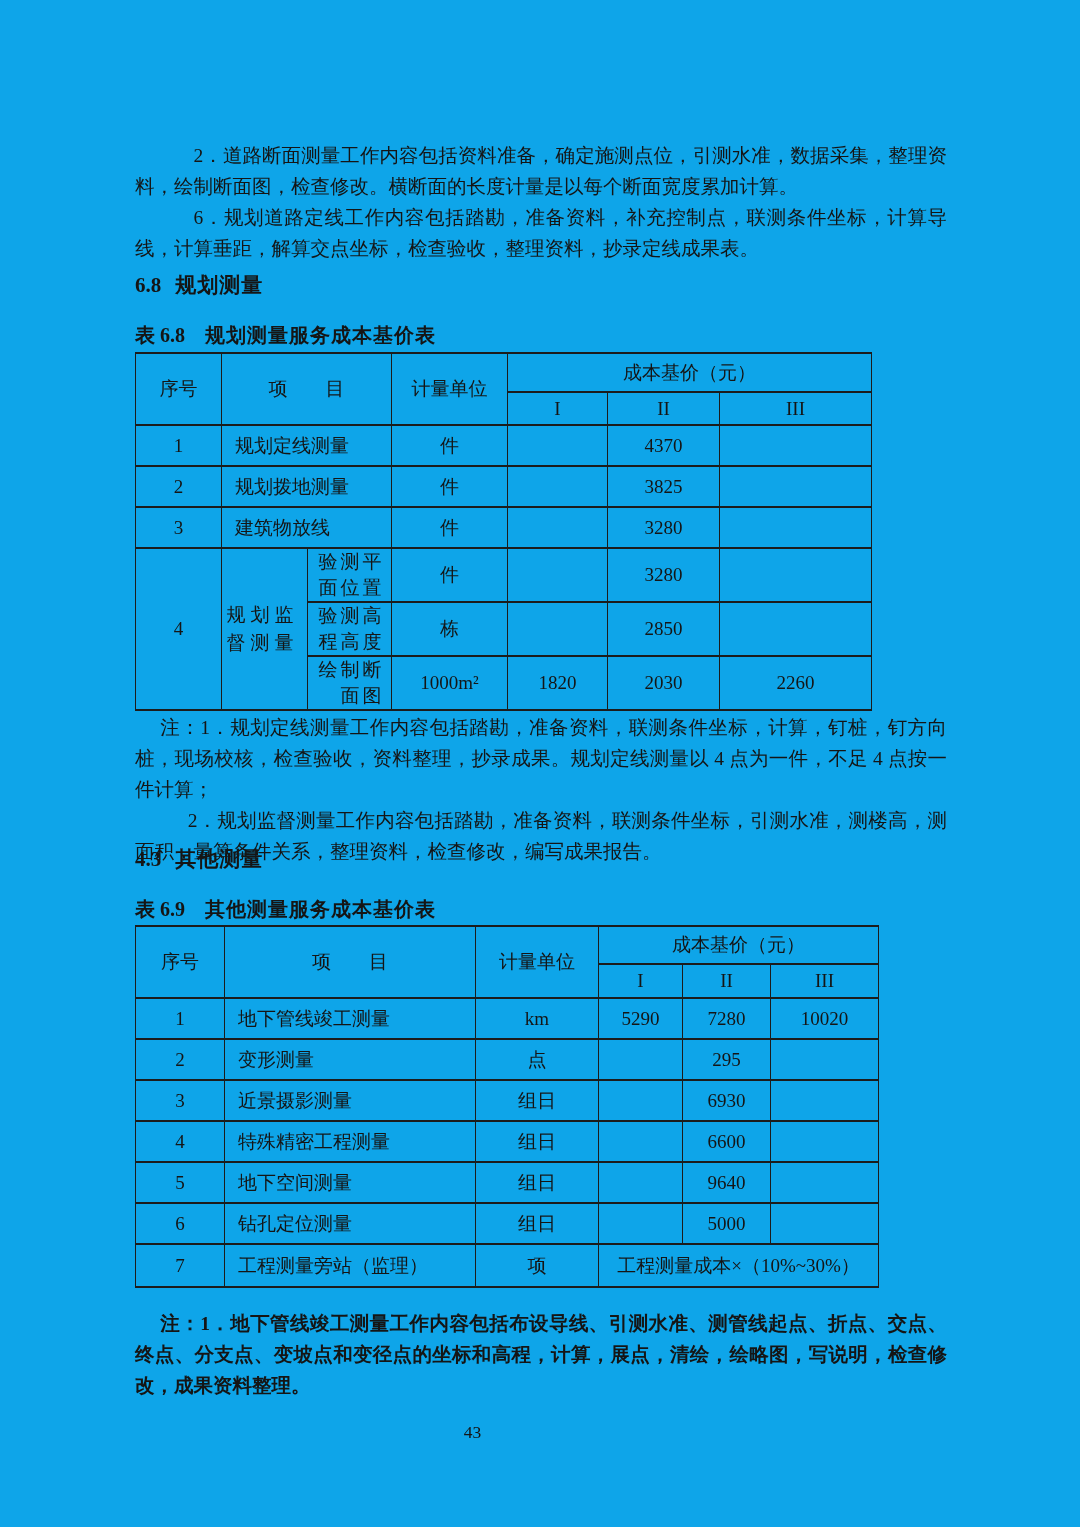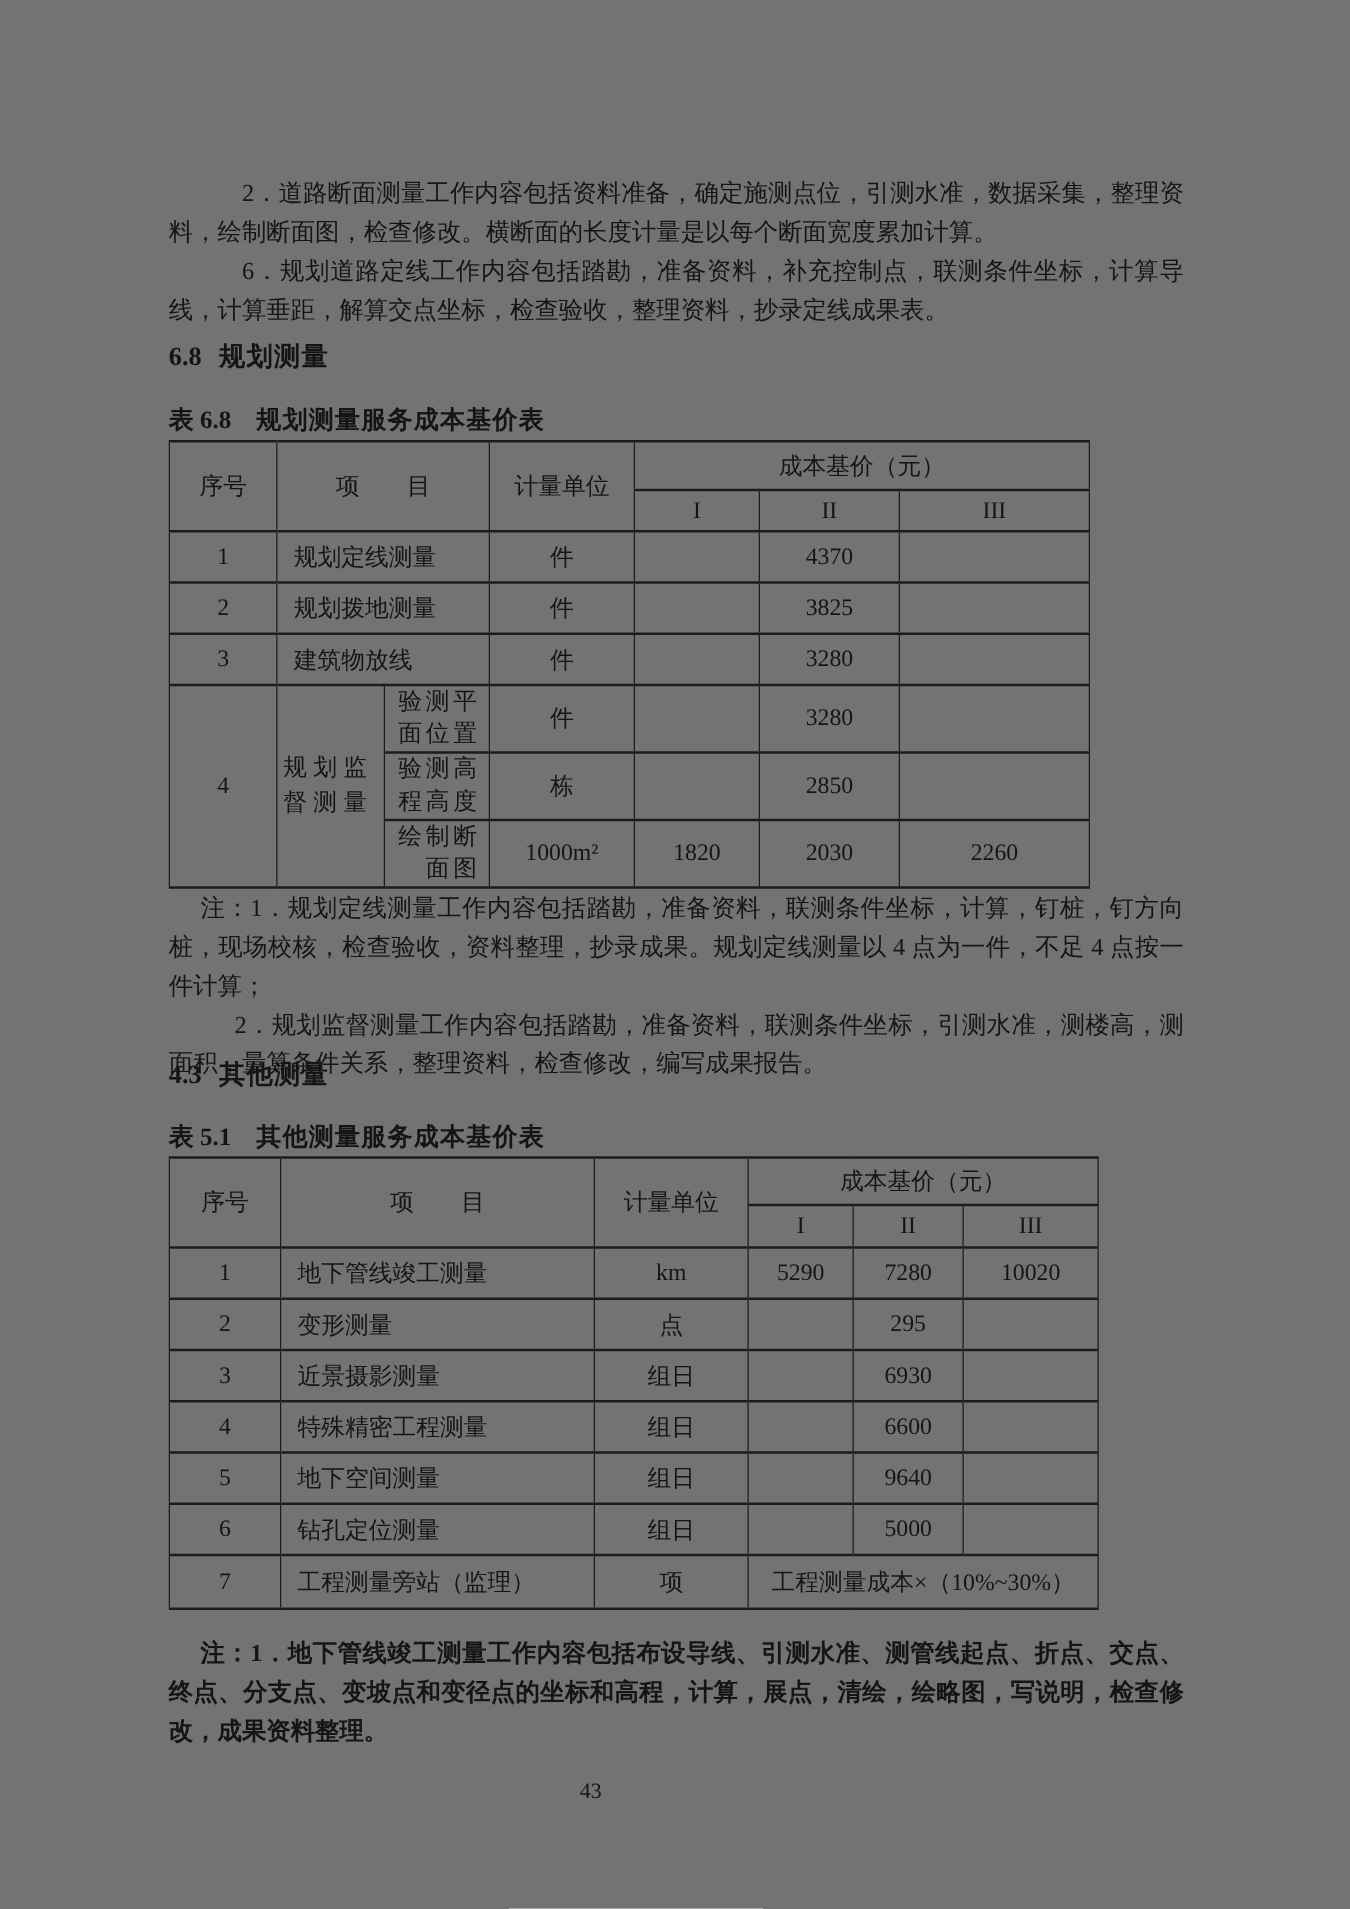--- a/index.html
+++ b/index.html
@@ -1,17 +1,17 @@
 <!DOCTYPE html>
 <html lang="zh"><head>
 <meta charset="utf-8">
 <style>
   html,body { margin:0; padding:0; background:#ffffff; }
   .page {
-    position:relative; width:1080px; height:1527px; background:#737373;
+    position:relative; width:1080px; height:1527px; background:#0ea5e9;
     color:#151515; font-family:"Liberation Serif","DejaVu Serif",serif;
     overflow:hidden;
   }
   .content { position:absolute; left:135px; width:812px; }
   .para { font-size:19.5px; line-height:31px; text-align:justify; }
   .indent3 { text-indent:3em; }
   .intro { top:140px; }
   .sec-heading { font-size:21px; font-weight:bold; letter-spacing:1px; }
   .sec-heading .num { margin-right:14px; letter-spacing:0; }
   .h68 { top:271px; }
@@ -143,21 +143,21 @@
   <div class="content notes68" style="position:absolute;">
     <p class="para note-first" style="margin:0;">注：1．规划定线测量工作内容包括踏勘，准备资料，联测条件坐标，计算，钉桩，钉方向桩，现场校核，检查验收，资料整理，抄录成果。规划定线测量以 4 点为一件，不足 4 点按一件计算；</p>
     <p class="para note-second" style="margin:0;">2．规划监督测量工作内容包括踏勘，准备资料，联测条件坐标，引测水准，测楼高，测面积，量算条件关系，整理资料，检查修改，编写成果报告。</p>
   </div>
 
   <div class="content sec-heading h69" style="position:absolute;">
     <span class="num">4.3</span><span>其他测量</span>
   </div>
 
   <div class="content tbl-caption cap69" style="position:absolute;">
-    <span class="cap-label">表 5.1</span><span>其他测量服务成本基价表</span>
+    <span class="cap-label">表 6.9</span><span>其他测量服务成本基价表</span>
   </div>
 
   <div class="content tbl-wrap69" style="position:absolute;">
     <table class="t69">
       <colgroup>
         <col style="width:89px">
           <col style="width:251px">
           <col style="width:123px">
         <col style="width:84px">
           <col style="width:88px">

